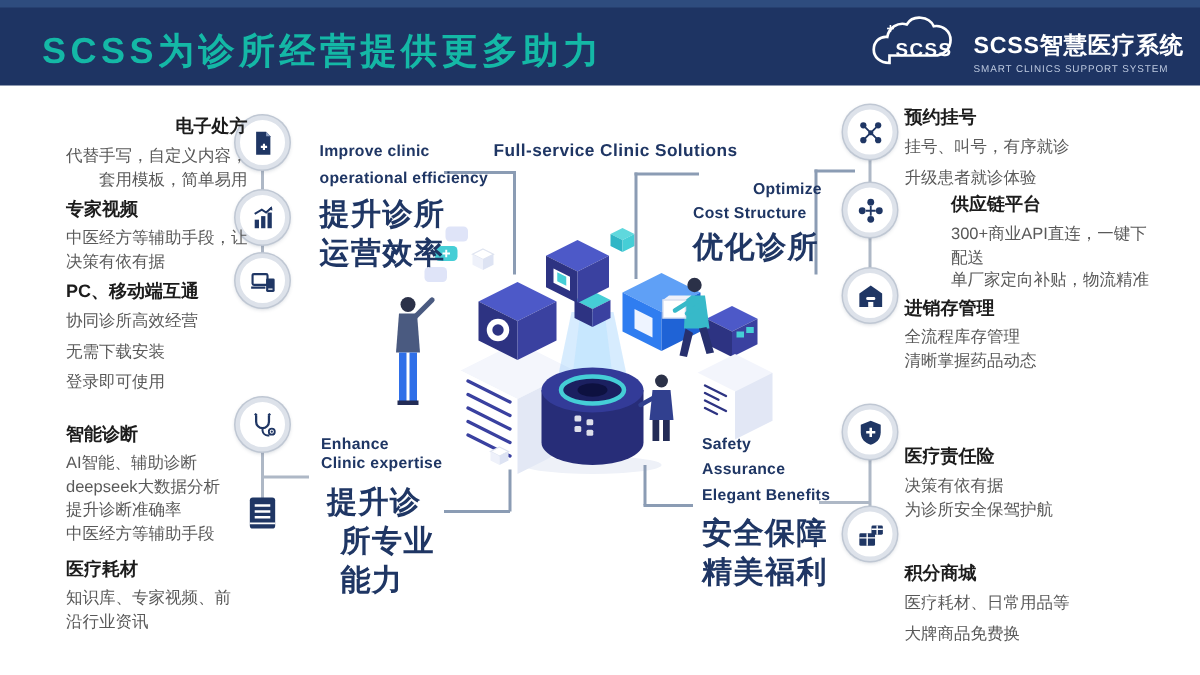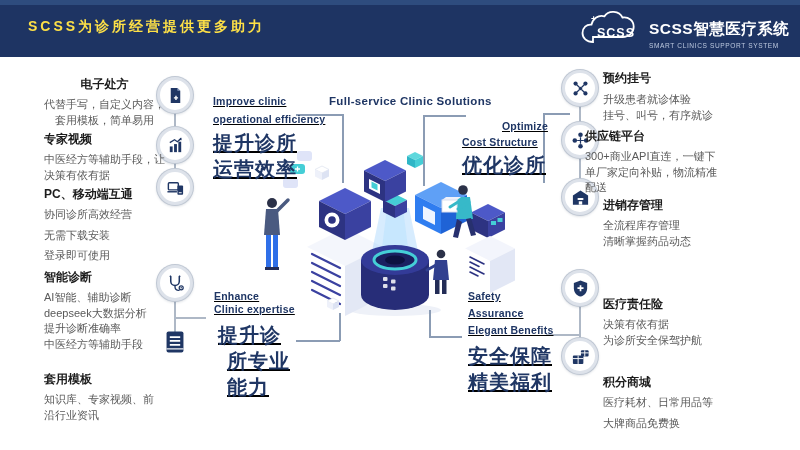--- a/index.html
+++ b/index.html
@@ -1,21 +1,21 @@
 <!DOCTYPE html>
 <html><head>
 <meta charset="utf-8">
 <style>
   html,body{margin:0;padding:0;}
   body{width:800px;height:450px;font-family:"Liberation Sans","DejaVu Sans",sans-serif;background:#fff;}
   .slide{position:relative;width:800px;height:450px;overflow:hidden;background:#fff;}
 
   
   .hdr{position:absolute;left:0;top:0;width:800px;height:57px;background:#1e3463;border-top:5px solid #2e4c7e;box-sizing:border-box;z-index:5;}
-  .hdr-title{position:absolute;left:28px;top:13px;color:#fde047;font-size:14px;font-weight:bold;letter-spacing:3px;white-space:nowrap;}
+  .hdr-title{position:absolute;left:28px;top:13px;color:#14b8a6;font-size:24px;font-weight:bold;letter-spacing:3px;white-space:nowrap;}
   .logo-wrap{position:absolute;left:580px;top:4px;display:flex;align-items:center;gap:7px;}
   .brand-name{color:#fff;font-size:15.5px;font-weight:bold;letter-spacing:.5px;white-space:nowrap;}
   .brand-sub{color:#bdc9df;font-size:6.6px;letter-spacing:.6px;margin-top:2px;white-space:nowrap;}
 
   
   .feat{position:absolute;z-index:3;}
   .feat-title{font-size:12px;font-weight:bold;color:#1c1c1c;margin-bottom:4px;white-space:nowrap;}
   .feat-line{font-size:11px;color:#595959;line-height:15.5px;white-space:nowrap;}
   .feat-line.sp{margin-top:5px;}
 
@@ -24,21 +24,21 @@
       box-shadow:0 0 0 1px #bfc7d3,0 1px 3px rgba(40,60,90,.28);display:flex;align-items:center;justify-content:center;z-index:2;}
   .ic svg{display:block;}
   .book-ic{position:absolute;z-index:2;}
 
   
   .vl,.hl{position:absolute;background:#aeb8c6;z-index:1;}
   .vl{width:1.5px;} .hl{height:1.5px;}
   .bk{background:#8b9cb4;}
 
   
-  .quad{position:absolute;z-index:3;text-decoration:underline;}
+  .quad{position:absolute;z-index:3;}
   .q-en{font-size:10.5px;font-weight:bold;color:#1f3664;letter-spacing:.2px;line-height:13px;white-space:nowrap;}
   .q-zh{font-size:20px;font-weight:bold;color:#1f3664;line-height:26px;letter-spacing:1px;white-space:nowrap;}
   .c-title{position:absolute;left:329px;top:95px;font-size:11.5px;font-weight:bold;color:#1f3664;letter-spacing:.3px;white-space:nowrap;z-index:3;}
 
   .illu{position:absolute;left:245px;top:150px;z-index:0;}
 </style>
 </head>
 <body>
 
 <div class="slide">
@@ -289,59 +289,59 @@
   </div>
   <div class="ic" style="left:562px;top:338px">
     <svg width="19" height="19" viewBox="0 0 20 20">
         <rect x="10.5" y="3.5" width="8" height="6.5" rx="1" fill="#1f3664"></rect>
         <path d="M14.5 3.5v6.5M10.5 6.2h8" stroke="#fff" stroke-width="1"></path>
         <rect x="2" y="9" width="11" height="8.8" rx="1" fill="#1f3664"></rect>
         <path d="M7.5 9v8.8M2 12.2h11" stroke="#fff" stroke-width="1"></path>
       </svg>
   </div>
 
-  <div class="feat" style="left:44px;top:76px;text-align:center">
+  <div class="feat" style="left:44px;top:76px;text-align:right">
     <div class="feat-title">电子处方</div>
     <div class="feat-line">代替手写，自定义内容，</div>
     <div class="feat-line">套用模板，简单易用</div>
   </div>
   <div class="feat" style="left:44px;top:131px">
     <div class="feat-title">专家视频</div>
     <div class="feat-line">中医经方等辅助手段，让</div>
     <div class="feat-line">决策有依有据</div>
   </div>
   <div class="feat" style="left:44px;top:186px">
     <div class="feat-title">PC、移动端互通</div>
     <div class="feat-line">协同诊所高效经营</div>
     <div class="feat-line sp">无需下载安装</div>
     <div class="feat-line sp">登录即可使用</div>
   </div>
-  <div class="feat" style="left:44px;top:269px">
+  <div class="feat" style="left:44px;top:281px">
     <div class="feat-title">智能诊断</div>
     <div class="feat-line">AI智能、辅助诊断</div>
     <div class="feat-line">deepseek大数据分析</div>
     <div class="feat-line">提升诊断准确率</div>
     <div class="feat-line">中医经方等辅助手段</div>
   </div>
   <div class="feat" style="left:44px;top:371px">
-    <div class="feat-title">套用模板</div>
+    <div class="feat-title">医疗耗材</div>
     <div class="feat-line">知识库、专家视频、前</div>
     <div class="feat-line">沿行业资讯</div>
   </div>
 
   <div class="feat" style="left:603px;top:70px">
     <div class="feat-title">预约挂号</div>
+    <div class="feat-line">挂号、叫号，有序就诊</div>
     <div class="feat-line sp">升级患者就诊体验</div>
-    <div class="feat-line">挂号、叫号，有序就诊</div>
-  </div>
-  <div class="feat" style="left:585px;top:128px">
+  </div>
+  <div class="feat" style="left:634px;top:128px">
     <div class="feat-title">供应链平台</div>
     <div class="feat-line">300+商业API直连，一键下</div>
+    <div class="feat-line">配送</div>
     <div class="feat-line">单厂家定向补贴，物流精准</div>
-    <div class="feat-line">配送</div>
   </div>
   <div class="feat" style="left:603px;top:197px">
     <div class="feat-title">进销存管理</div>
     <div class="feat-line">全流程库存管理</div>
     <div class="feat-line">清晰掌握药品动态</div>
   </div>
   <div class="feat" style="left:603px;top:296px">
     <div class="feat-title">医疗责任险</div>
     <div class="feat-line">决策有依有据</div>
     <div class="feat-line">为诊所安全保驾护航</div>

